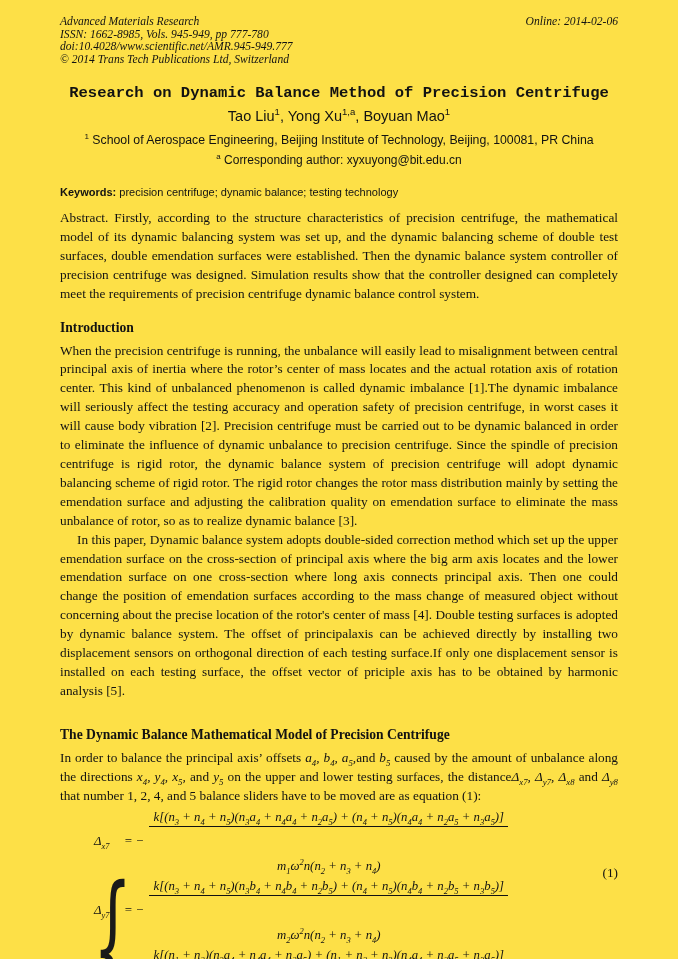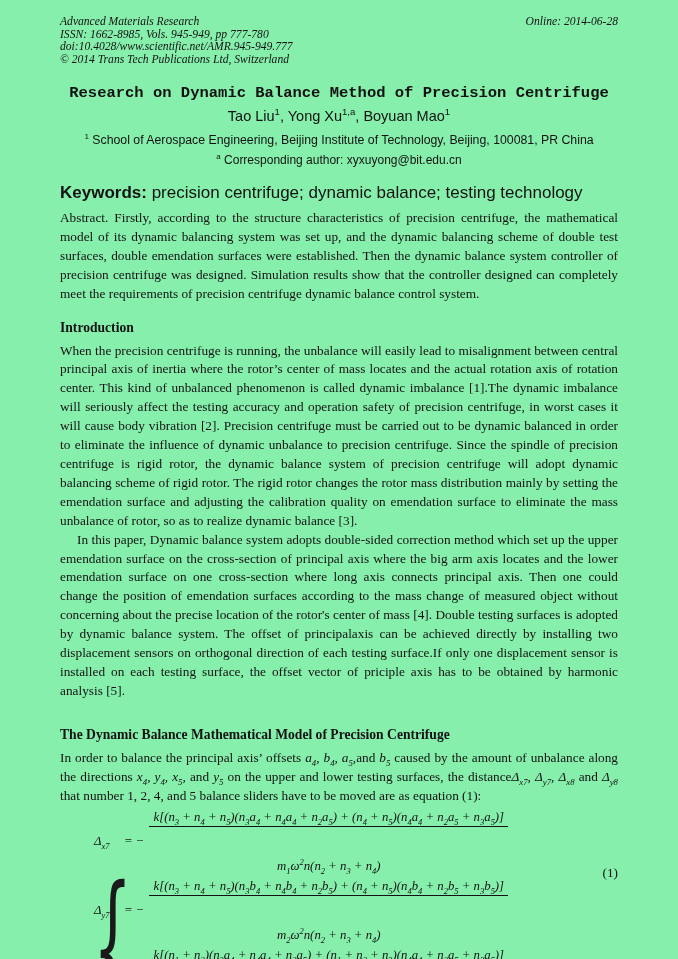--- a/index.html
+++ b/index.html
@@ -1,21 +1,21 @@
 <!DOCTYPE html>
 <html><head>
 <meta charset="utf-8">
 <style>
   html,body{margin:0;padding:0;background:#ffffff;}
   .page{
     position:relative;
     width:678px;height:959px;
     box-sizing:border-box;
     padding:16px 60px 0 60px;
-    background:#86efac;
+    background:#fde047;
     color:#121212;
     font-family:"Liberation Serif",serif;
     overflow:hidden;
   }
   
   .hdr{display:flex;justify-content:space-between;align-items:flex-start;
        font-style:italic;font-size:11.6px;line-height:12.5px;}
   .hdr-left div{white-space:nowrap;}
   .hdr-right{white-space:nowrap;}
   
@@ -24,21 +24,21 @@
   .authors{margin-top:3px;text-align:center;
            font-family:"Liberation Sans",sans-serif;font-size:14.5px;line-height:20px;}
   .affil{margin-top:7px;text-align:center;
          font-family:"Liberation Sans",sans-serif;font-size:12.3px;line-height:15px;}
   .corr{margin-top:5px;text-align:center;
         font-family:"Liberation Sans",sans-serif;font-size:12px;line-height:15px;}
   sup{font-size:66%;line-height:0;}
   sub{font-size:66%;line-height:0;}
   
   .keywords{margin:17px 0 0 0;font-family:"Liberation Sans",sans-serif;
-            font-size:17px;line-height:15px;}
+            font-size:11px;line-height:15px;}
   .kw-label{font-weight:bold;}
   
   .body-text{margin:0;font-size:13.3px;line-height:18.9px;text-align:justify;}
   .abstract{margin-top:9px;}
   .b{font-weight:normal;}
   .indent{text-indent:17px;}
   .sec-heading{margin:15px 0 0 0;font-size:13.6px;line-height:17px;font-weight:bold;
                font-family:"Liberation Serif",serif;}
   .model-heading{margin-top:25px;}
   .after-heading{margin-top:6px;}
@@ -63,21 +63,21 @@
 
 <div class="page">
 
   <div class="hdr">
     <div class="hdr-left">
       <div>Advanced Materials Research</div>
       <div>ISSN: 1662-8985, Vols. 945-949, pp 777-780</div>
       <div>doi:10.4028/www.scientific.net/AMR.945-949.777</div>
       <div>© 2014 Trans Tech Publications Ltd, Switzerland</div>
     </div>
-    <div class="hdr-right">Online: 2014-06-28</div>
+    <div class="hdr-right">Online: 2014-02-06</div>
   </div>
 
   <h1 class="title">Research on Dynamic Balance Method of Precision Centrifuge</h1>
   <div class="authors">Tao Liu<sup>1</sup>, Yong Xu<sup>1,a</sup>, Boyuan Mao<sup>1</sup></div>
   <div class="affil"><sup>1</sup> School of Aerospace Engineering, Beijing Institute of Technology, Beijing, 100081, PR China</div>
   <div class="corr"><sup>a</sup> Corresponding author:  xyxuyong@bit.edu.cn</div>
 
   <p class="keywords"><span class="kw-label">Keywords:</span><span> precision centrifuge; dynamic balance; testing technology</span></p>
 
   <p class="body-text abstract"><span class="b">Abstract.</span><span> Firstly, according to the structure characteristics of precision centrifuge, the mathematical model of its dynamic balancing system was set up, and the dynamic balancing scheme of double test surfaces, double emendation surfaces were established. Then the dynamic balance system controller of precision centrifuge was designed. Simulation results show that the controller designed can completely meet the requirements of precision centrifuge dynamic balance control system.</span></p>

